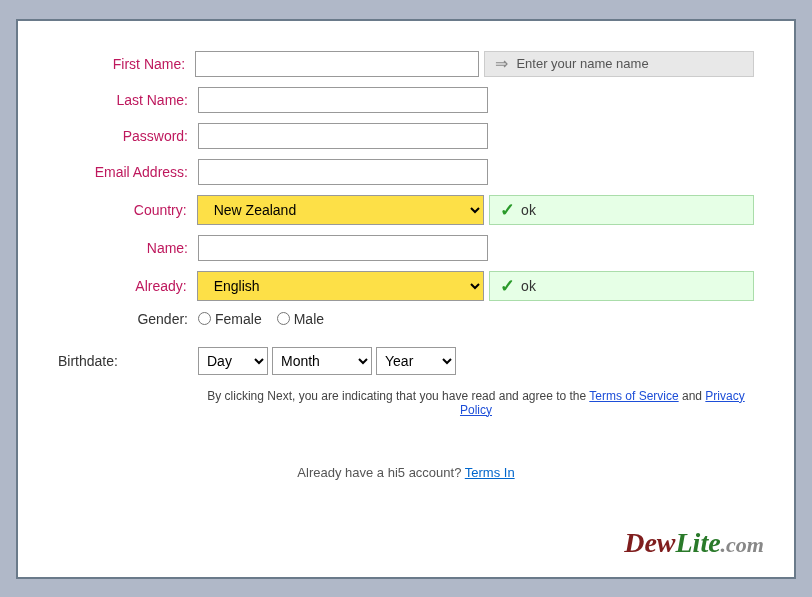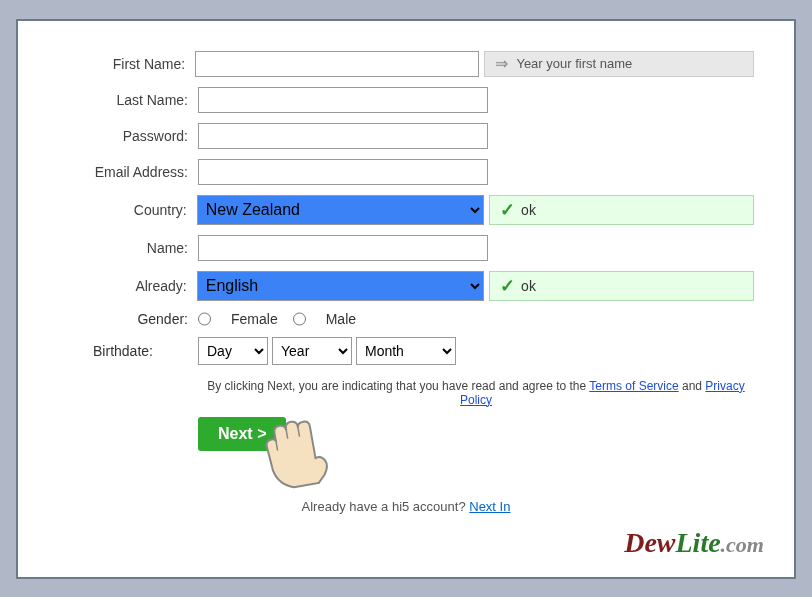--- a/index.html
+++ b/index.html
@@ -22,21 +22,21 @@
     }
     .form-row {
       display: flex;
       align-items: center;
       margin-bottom: 10px;
     }
     .form-label {
       width: 140px;
       text-align: right;
       padding-right: 10px;
-      color: #404040;
+      color: #be185d;
       font-size: 14px;
     }
     .form-input {
       width: 290px;
       height: 26px;
       border: 1px solid #999;
       padding: 2px 5px;
       font-size: 14px;
       outline: none;
     }
@@ -72,55 +72,56 @@
     .ok-box .check {
       color: #2a9a2a;
       font-size: 18px;
       margin-right: 6px;
       font-weight: bold;
     }
     .select-field {
       width: 290px;
       height: 30px;
       border: 1px solid #999;
-      padding: 2px 4px;
-      font-size: 16px;
-      background: #3b82f6;
+      padding: 2px 12px;
+      font-size: 14px;
+      background: #fde047;
       outline: none;
     }
     .gender-row {
       display: flex;
       align-items: center;
-      margin-bottom: 10px;
+      margin-bottom: 20px;
     }
     .gender-label {
       width: 140px;
       text-align: right;
       padding-right: 10px;
       color: #333;
     }
     .gender-options {
       display: flex;
       align-items: center;
       gap: 15px;
     }
     .gender-option {
       display: flex;
-      gap: 20px;
+      align-items: center;
+      gap: 4px;
       font-size: 14px;
       color: #333;
     }
     .birthdate-row {
       display: flex;
       align-items: center;
       margin-bottom: 14px;
     }
     .birthdate-label {
       width: 140px;
-      text-align: center;
+      text-align: left;
       padding-right: 10px;
       color: #333;
     }
     .birthdate-selects {
       display: flex;
       gap: 4px;
       align-items: center;
     }
     .birth-select {
       border: 1px solid #999;
@@ -186,21 +187,21 @@
 </head>
 <body>
 
 <div class="form-container">
 
   <div class="form-row">
     <span class="form-label">First Name:</span>
     <input class="form-input" type="text" value="" style="">
     <div class="tooltip-box">
       <span class="arrow-icon">⇒</span>
-      <span>Year your first name</span>
+      <span>Enter your name name</span>
     </div>
   </div>
 
   <div class="form-row">
     <span class="form-label">Last Name:</span>
     <input class="form-input" type="text" value="" style="">
   </div>
 
   <div class="form-row">
     <span class="form-label">Password:</span>
@@ -267,58 +268,43 @@
       <select class="birth-select birth-select-day">
         <option>Day</option>
         <option>1</option><option>2</option><option>3</option><option>4</option><option>5</option>
         <option>6</option><option>7</option><option>8</option><option>9</option><option>10</option>
         <option>11</option><option>12</option><option>13</option><option>14</option><option>15</option>
         <option>16</option><option>17</option><option>18</option><option>19</option><option>20</option>
         <option>21</option><option>22</option><option>23</option><option>24</option><option>25</option>
         <option>26</option><option>27</option><option>28</option><option>29</option><option>30</option>
         <option>31</option>
       </select>
-      <select class="birth-select birth-select-year">
-        <option>Year</option>
-        <option>2006</option><option>2005</option><option>2004</option><option>2000</option>
-        <option>1999</option><option>1995</option><option>1990</option><option>1985</option>
-        <option>1980</option><option>1975</option><option>1970</option>
-      </select>
       <select class="birth-select birth-select-month">
         <option>Month</option>
         <option>January</option><option>February</option><option>March</option>
         <option>April</option><option>May</option><option>June</option>
         <option>July</option><option>August</option><option>September</option>
         <option>October</option><option>November</option><option>December</option>
       </select>
+      <select class="birth-select birth-select-year">
+        <option>Year</option>
+        <option>2006</option><option>2005</option><option>2004</option><option>2000</option>
+        <option>1999</option><option>1995</option><option>1990</option><option>1985</option>
+        <option>1980</option><option>1975</option><option>1970</option>
+      </select>
     </div>
   </div>
 
   <div class="terms-text">
     <span>By clicking Next, you are indicating that you have read and agree to the </span><a href="#">Terms of Service</a><span> and </span><a href="#">Privacy Policy</a>
   </div>
 
-  <div style="position:relative; margin-bottom: 10px;">
-    <button class="next-btn">Next &gt;</button>
-    
-    <svg style="position:absolute; left:200px; bottom:-40px; width:80px; height:80px; transform:rotate(-10deg); pointer-events:none;" viewBox="0 0 80 80" xmlns="http://www.w3.org/2000/svg">
-
-      <g fill="none" stroke="#333" stroke-width="2">
-
-        <path d="M30 75 Q15 70 12 55 L10 30 Q10 24 16 24 Q18 24 20 26 L20 18 Q20 12 26 12 Q32 12 32 18 L32 16 Q32 10 38 10 Q44 10 44 16 L44 17 Q44 12 50 12 Q56 12 56 18 L56 50 Q62 48 65 54 Q68 60 62 68 L55 75 Z" fill="#f5e0c0" stroke="#888"></path>
-
-        <line x1="32" y1="18" x2="32" y2="26" stroke="#888" stroke-width="1.5"></line>
-        <line x1="44" y1="16" x2="44" y2="26" stroke="#888" stroke-width="1.5"></line>
-        <line x1="20" y1="26" x2="20" y2="36" stroke="#888" stroke-width="1.5"></line>
-      </g>
-    </svg>
-  </div>
 
   <div class="already-row" style="margin-top:40px;">
     <span>Already have a hi5 account?</span>
-    <a href="#">Next In</a>
+    <a href="#">Terms In</a>
   </div>
 
   <div class="dewlite-logo">
     <span style="color:#7f1d1d; font-style:italic; font-family:Georgia,serif;">Dew</span><span style="color:#2a7a2a; font-family:Georgia,serif;">Lite</span><span style="color:#888; font-size:22px; font-style:italic; font-family:Georgia,serif;">.com</span>
   </div>
 
 </div>
 
 </body></html>

